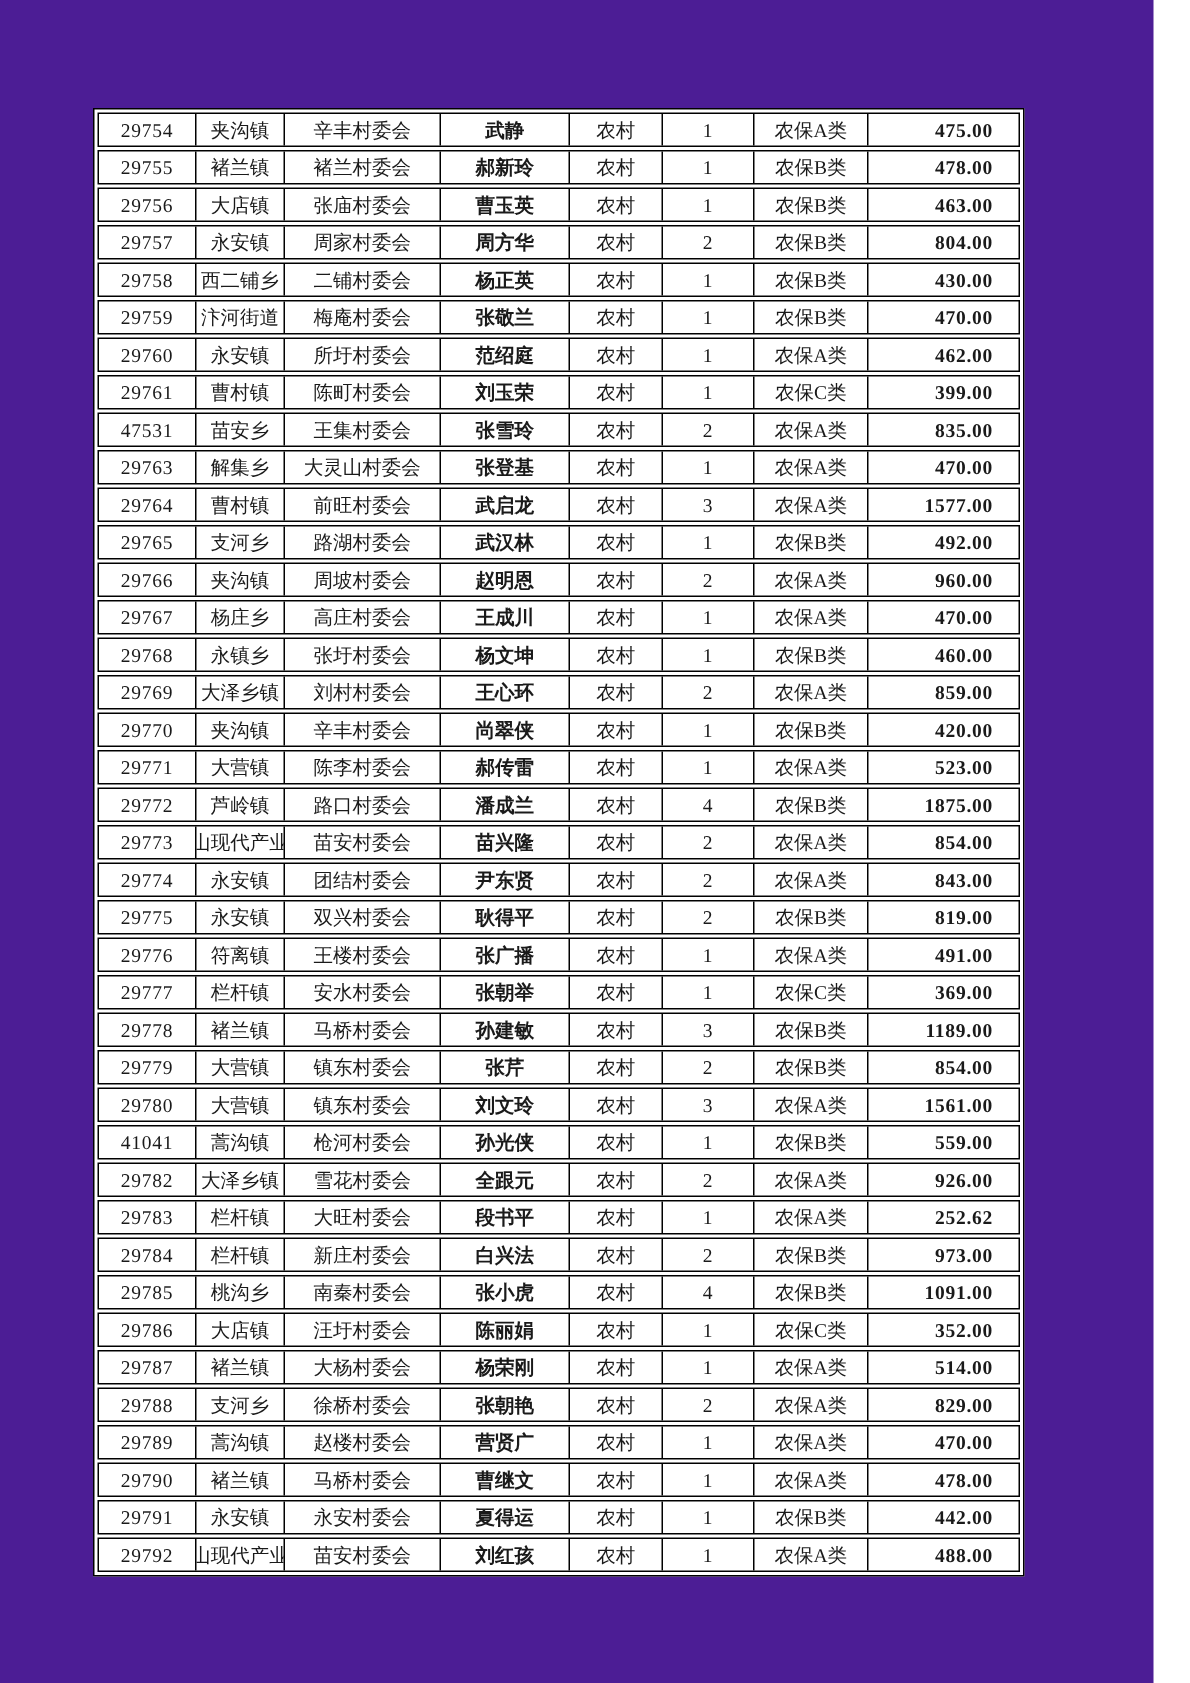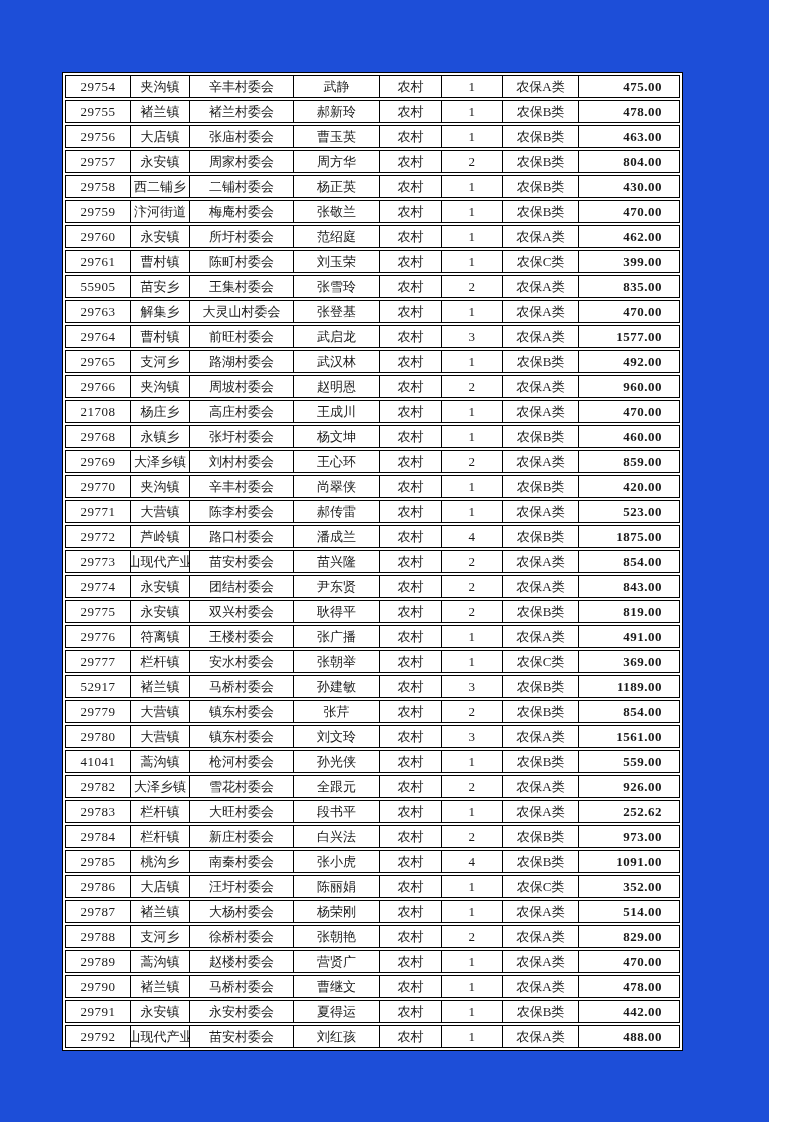--- a/index.html
+++ b/index.html
@@ -12,21 +12,21 @@
     height: 1122px;
     position: relative;
     font-family: "Liberation Serif", "DejaVu Serif", serif;
     color: #1a1a1a;
     overflow: hidden;
   }
   .sheet {
     position: absolute;
     left: 0; top: 0;
     width: 769px; height: 1122px;
-    background: #1d4ed8;
+    background: #4c1d95;
   }
   .table-wrap {
     position: absolute;
     left: 62px;
     top: 72px;
     width: 621px;
     box-sizing: border-box;
     border: 1px solid #000000;
     padding: 2px;
     background: #ffffff;
@@ -50,21 +50,21 @@
     white-space: nowrap;
     font-size: 13px;
     line-height: 21px;
     flex: 0 0 auto;
     box-sizing: border-box;
   }
   .cell:last-child { border-right: none; }
   .c-id       { width: 65px; }
   .c-town     { width: 59px; }
   .c-village  { width: 104px; }
-  .c-name     { width: 86px; }
+  .c-name     { width: 86px; font-weight: bold; }
   .c-restype  { width: 62px; }
   .c-count    { width: 61px; }
   .c-category { width: 76px; }
   .c-amount   { width: 100px; justify-content: flex-end; padding-right: 17px; font-weight: bold; }
   .num { letter-spacing: 0.5px; }
 </style>
 </head>
 <body>
 
 <div class="sheet">
@@ -144,21 +144,21 @@
       <div class="cell c-id num">29761</div>
       <div class="cell c-town">曹村镇</div>
       <div class="cell c-village">陈町村委会</div>
       <div class="cell c-name">刘玉荣</div>
       <div class="cell c-restype">农村</div>
       <div class="cell c-count num">1</div>
       <div class="cell c-category">农保C类</div>
       <div class="cell c-amount num">399.00</div>
     </div>
       <div class="trow">
-      <div class="cell c-id num">55905</div>
+      <div class="cell c-id num">47531</div>
       <div class="cell c-town">苗安乡</div>
       <div class="cell c-village">王集村委会</div>
       <div class="cell c-name">张雪玲</div>
       <div class="cell c-restype">农村</div>
       <div class="cell c-count num">2</div>
       <div class="cell c-category">农保A类</div>
       <div class="cell c-amount num">835.00</div>
     </div>
       <div class="trow">
       <div class="cell c-id num">29763</div>
@@ -194,21 +194,21 @@
       <div class="cell c-id num">29766</div>
       <div class="cell c-town">夹沟镇</div>
       <div class="cell c-village">周坡村委会</div>
       <div class="cell c-name">赵明恩</div>
       <div class="cell c-restype">农村</div>
       <div class="cell c-count num">2</div>
       <div class="cell c-category">农保A类</div>
       <div class="cell c-amount num">960.00</div>
     </div>
       <div class="trow">
-      <div class="cell c-id num">21708</div>
+      <div class="cell c-id num">29767</div>
       <div class="cell c-town">杨庄乡</div>
       <div class="cell c-village">高庄村委会</div>
       <div class="cell c-name">王成川</div>
       <div class="cell c-restype">农村</div>
       <div class="cell c-count num">1</div>
       <div class="cell c-category">农保A类</div>
       <div class="cell c-amount num">470.00</div>
     </div>
       <div class="trow">
       <div class="cell c-id num">29768</div>
@@ -304,21 +304,21 @@
       <div class="cell c-id num">29777</div>
       <div class="cell c-town">栏杆镇</div>
       <div class="cell c-village">安水村委会</div>
       <div class="cell c-name">张朝举</div>
       <div class="cell c-restype">农村</div>
       <div class="cell c-count num">1</div>
       <div class="cell c-category">农保C类</div>
       <div class="cell c-amount num">369.00</div>
     </div>
       <div class="trow">
-      <div class="cell c-id num">52917</div>
+      <div class="cell c-id num">29778</div>
       <div class="cell c-town">褚兰镇</div>
       <div class="cell c-village">马桥村委会</div>
       <div class="cell c-name">孙建敏</div>
       <div class="cell c-restype">农村</div>
       <div class="cell c-count num">3</div>
       <div class="cell c-category">农保B类</div>
       <div class="cell c-amount num">1189.00</div>
     </div>
       <div class="trow">
       <div class="cell c-id num">29779</div>

